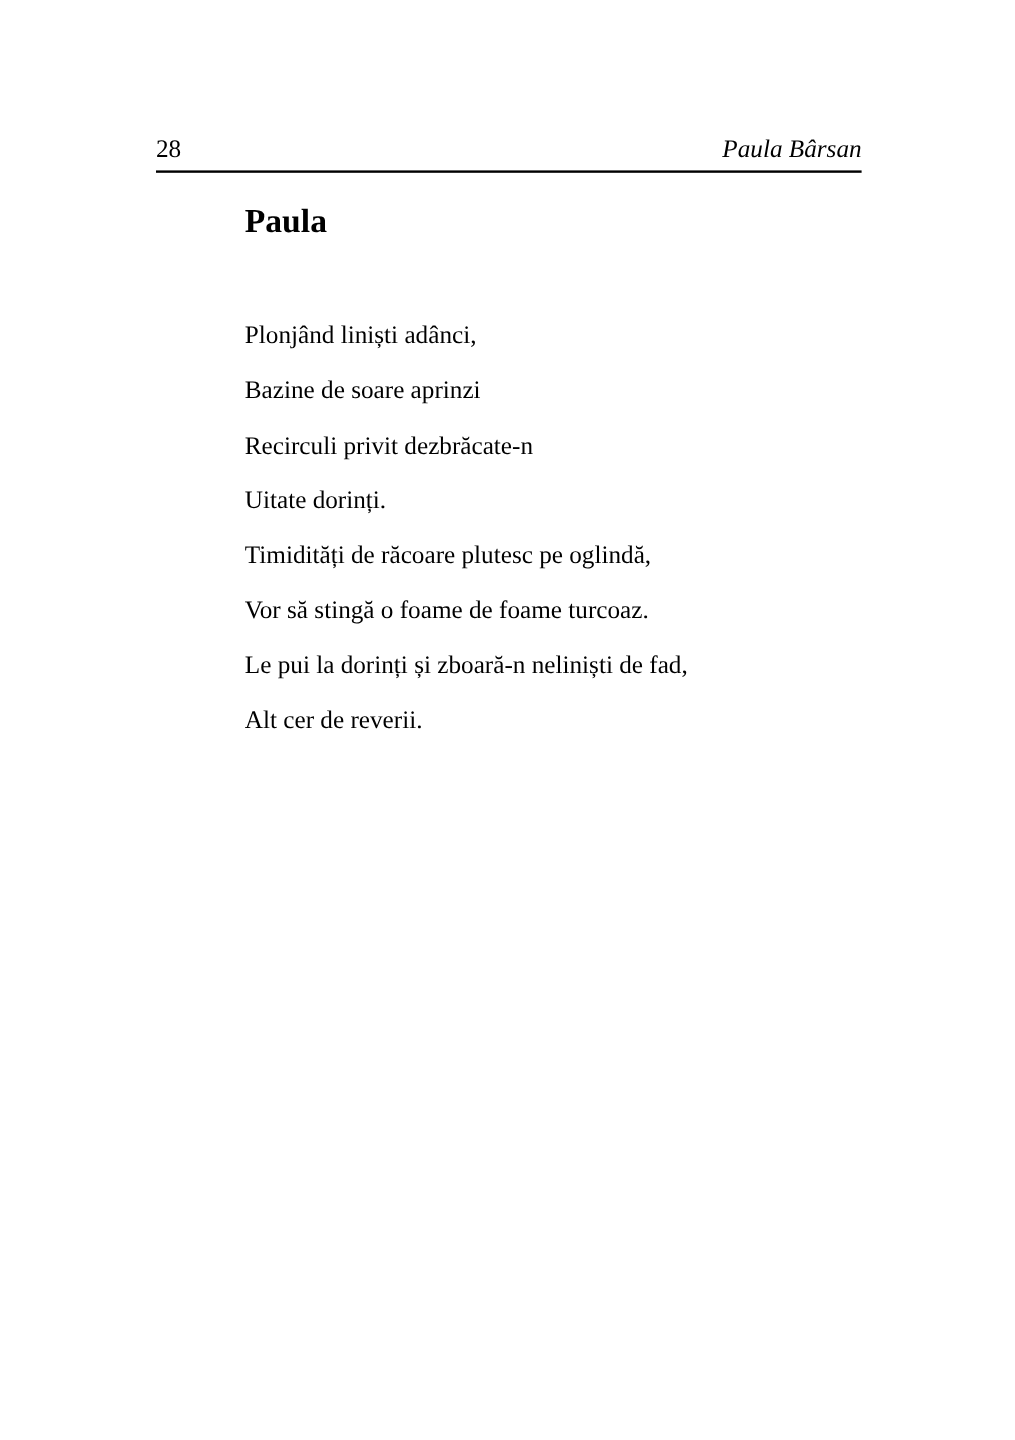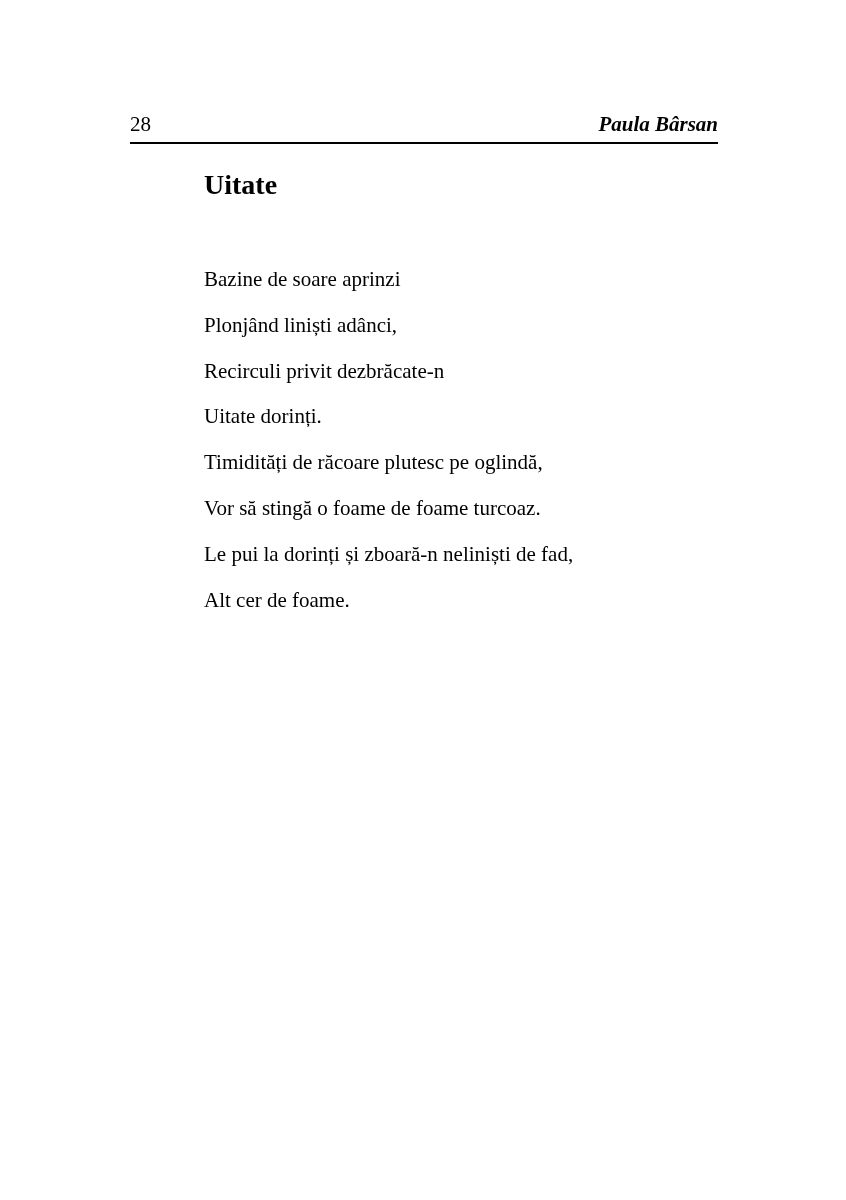--- a/index.html
+++ b/index.html
@@ -25,21 +25,20 @@
     font-size: 21px;
     line-height: 1.2;
     border-bottom: 2px solid #000000;
     padding-bottom: 5px;
   }
   .page-number {
     font-style: normal;
   }
   .running-author {
     font-style: italic;
-    font-weight: bold;
   }
   .poem-title {
     position: absolute;
     left: 204px;
     top: 168px;
     font-size: 28px;
     font-weight: bold;
     line-height: 1.2;
   }
   .poem-body {
@@ -57,26 +56,26 @@
 </head>
 <body>
 
 <div class="page">
 
   <div class="running-header">
     <span class="page-number">28</span>
     <span class="running-author">Paula Bârsan</span>
   </div>
 
-  <h1 class="poem-title">Uitate</h1>
+  <h1 class="poem-title">Paula</h1>
 
   <div class="poem-body">
+    <p class="poem-line">Plonjând liniști adânci,</p>
     <p class="poem-line">Bazine de soare aprinzi</p>
-    <p class="poem-line">Plonjând liniști adânci,</p>
     <p class="poem-line">Recirculi privit dezbrăcate-n</p>
     <p class="poem-line">Uitate dorinți.</p>
     <p class="poem-line">Timidități de răcoare plutesc pe oglindă,</p>
     <p class="poem-line">Vor să stingă o foame de foame turcoaz.</p>
     <p class="poem-line">Le pui la dorinți și zboară-n neliniști de fad,</p>
-    <p class="poem-line">Alt cer de foame.</p>
+    <p class="poem-line">Alt cer de reverii.</p>
   </div>
 
 </div>
 
 </body></html>

